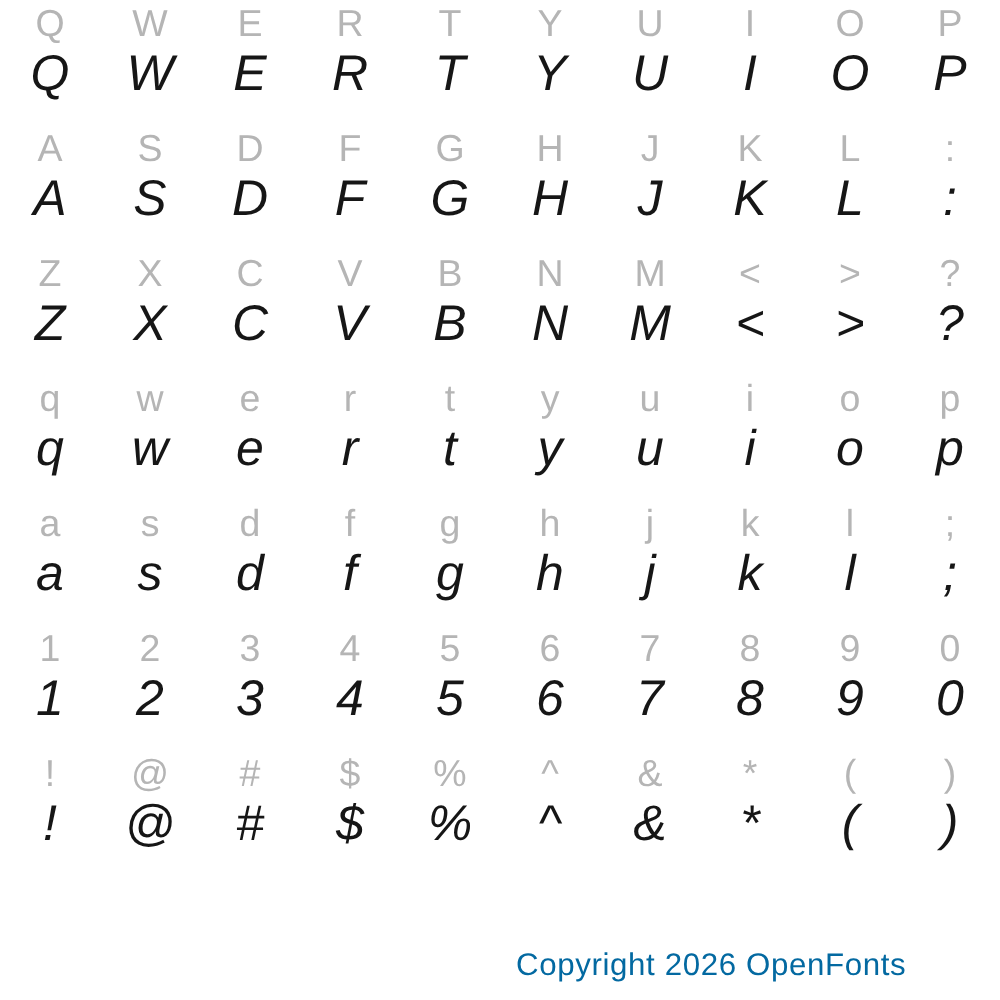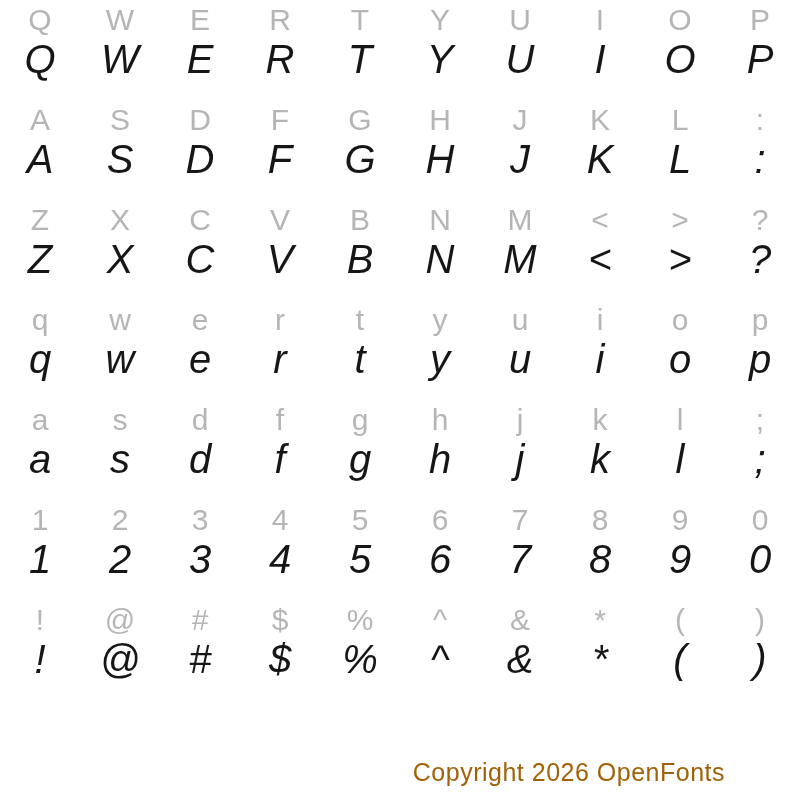--- a/index.html
+++ b/index.html
@@ -84,13 +84,13 @@
     <div class="pair">
       <div class="row label-row" style="color: rgb(181, 181, 181);"><span class="cell">1</span><span class="cell">2</span><span class="cell">3</span><span class="cell">4</span><span class="cell">5</span><span class="cell">6</span><span class="cell">7</span><span class="cell">8</span><span class="cell">9</span><span class="cell">0</span></div>
       <div class="row glyph-row" style="color: rgb(22, 22, 22);"><span class="cell">1</span><span class="cell">2</span><span class="cell">3</span><span class="cell">4</span><span class="cell">5</span><span class="cell">6</span><span class="cell">7</span><span class="cell">8</span><span class="cell">9</span><span class="cell">0</span></div>
     </div>
     <div class="pair">
       <div class="row label-row" style="color: rgb(181, 181, 181);"><span class="cell">!</span><span class="cell">@</span><span class="cell">#</span><span class="cell">$</span><span class="cell">%</span><span class="cell">^</span><span class="cell">&amp;</span><span class="cell">*</span><span class="cell">(</span><span class="cell">)</span></div>
       <div class="row glyph-row" style="color: rgb(22, 22, 22);"><span class="cell">!</span><span class="cell">@</span><span class="cell">#</span><span class="cell">$</span><span class="cell">%</span><span class="cell">^</span><span class="cell">&amp;</span><span class="cell">*</span><span class="cell">(</span><span class="cell">)</span></div>
     </div>
   </div>
 
-<div class="footer" style="color: #a16207;">Copyright 2026 OpenFonts</div>
+<div class="footer" style="color: #0369a1;">Copyright 2026 OpenFonts</div>
 
 </body></html>

